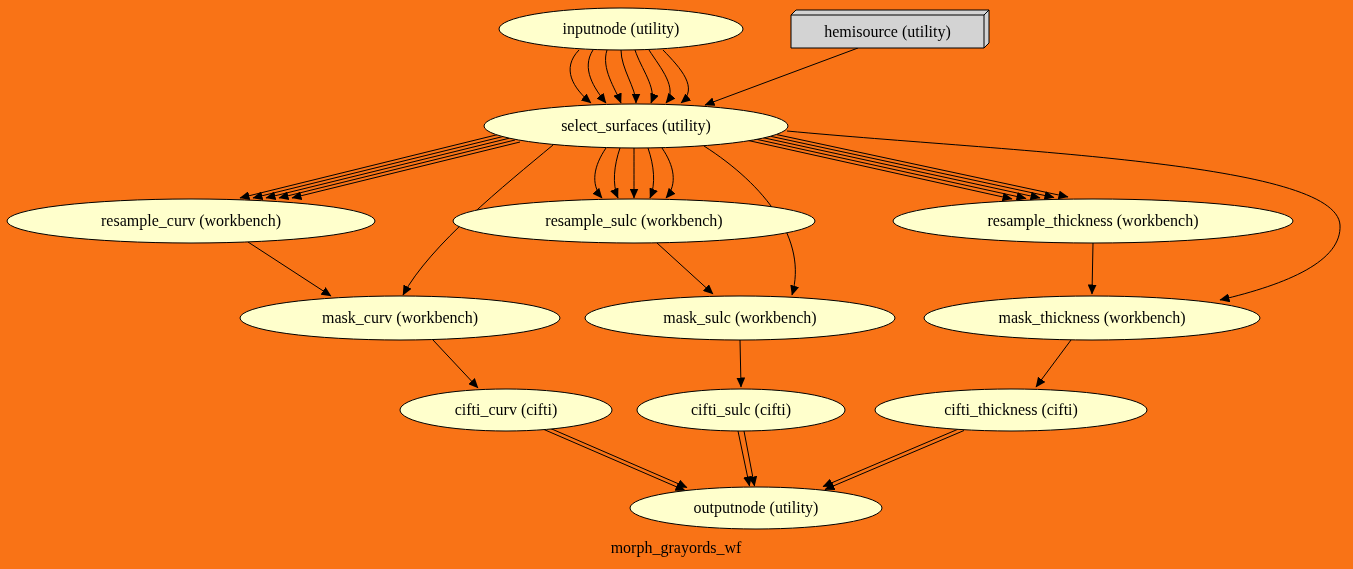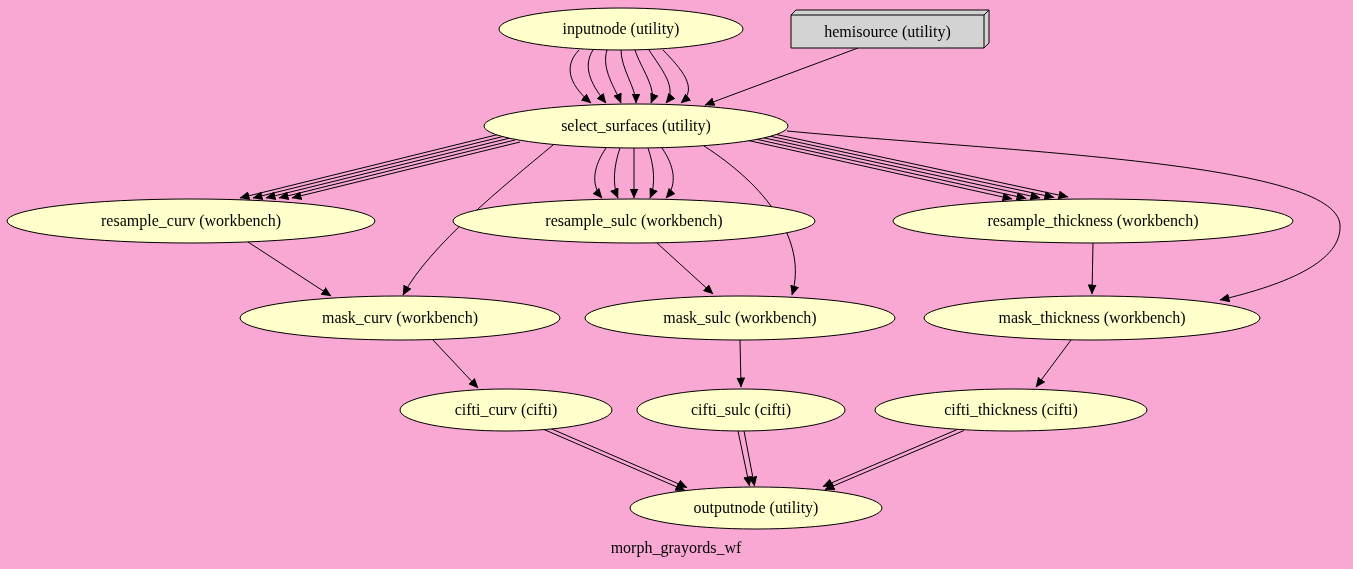--- a/index.html
+++ b/index.html
@@ -3,21 +3,21 @@
 <meta charset="utf-8">
 <style>
   html, body {
     margin: 0;
     padding: 0;
     background: #ffffff;
   }
   .graph-wrap {
     width: 1353px;
     height: 569px;
-    background: #f9a8d4;
+    background: #f97316;
     overflow: hidden;
   }
   svg { display: block; width: 100%; height: 100%; }
   .edge {
     fill: none;
     stroke: #000000;
     stroke-width: 1;
   }
   .node-shape, .box-shape {
     stroke: #000000;

